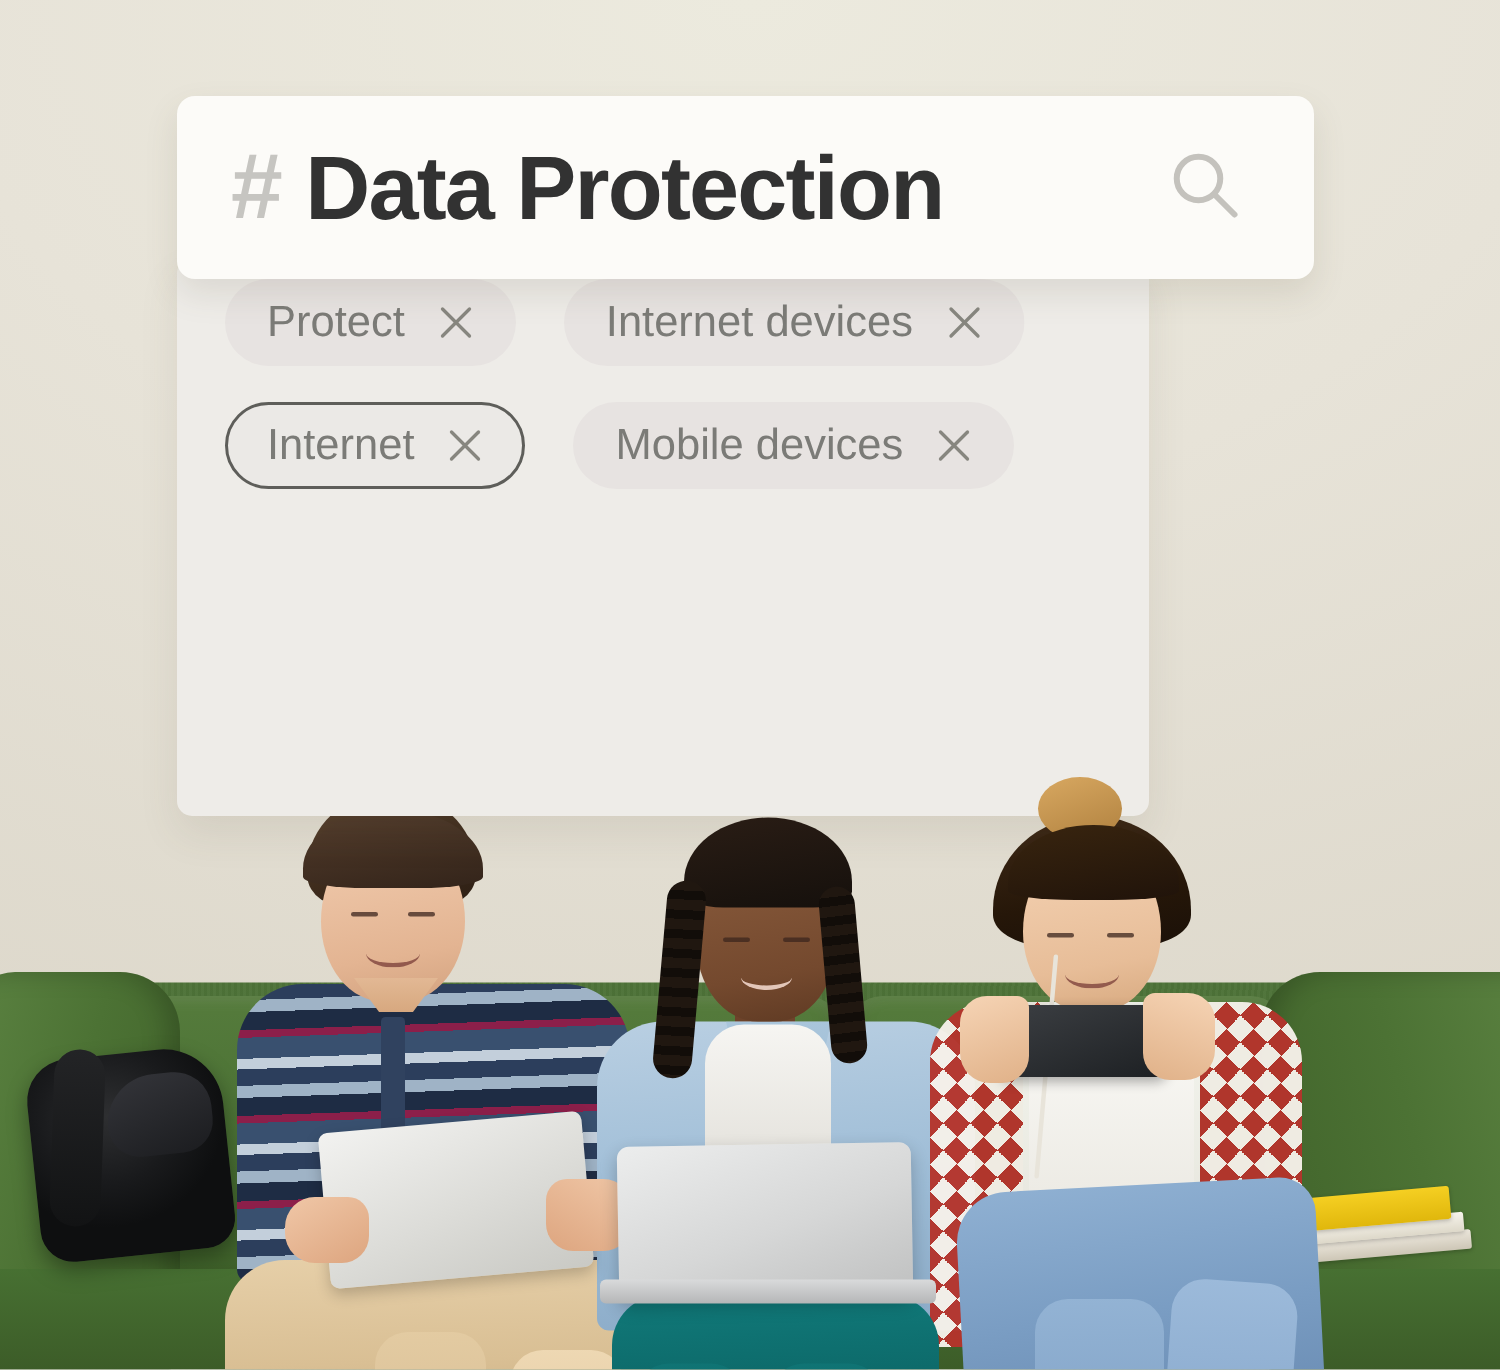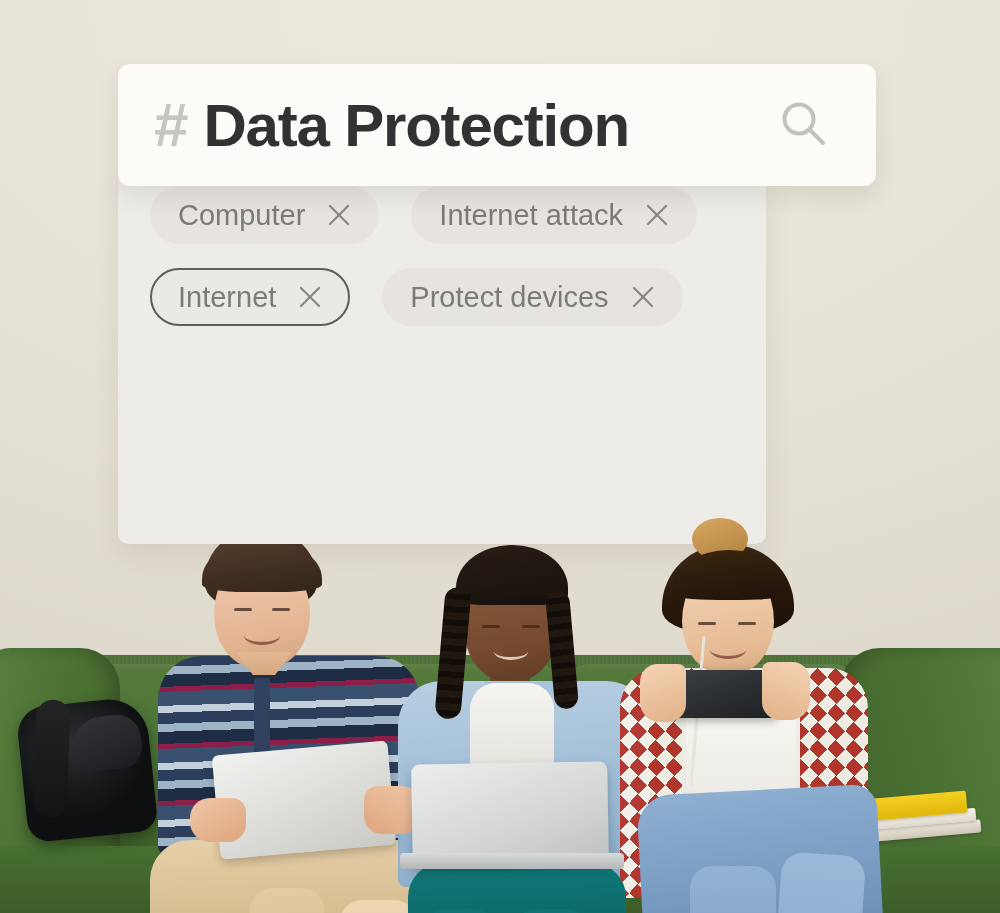--- a/index.html
+++ b/index.html
@@ -531,51 +531,51 @@
         <svg width="56" height="56" viewBox="0 0 56 56" aria-hidden="true">
           <circle cx="23" cy="22" r="14.5" fill="none" stroke="#c4c2bd" stroke-width="4"></circle>
           <line x1="33.5" y1="32.5" x2="47" y2="46" stroke="#c4c2bd" stroke-width="4" stroke-linecap="round"></line>
         </svg>
       </span>
     </div>
 
     <div class="tag-rows">
       <div class="tag-row">
         <div class="chip">
-          <span>Computer</span>
+          <span>Protect</span>
           <span class="chip-x">
             <svg width="24" height="24" viewBox="0 0 24 24" aria-hidden="true">
               <line x1="3" y1="3" x2="21" y2="21" stroke="#87867f" stroke-width="2.2" stroke-linecap="round"></line>
               <line x1="21" y1="3" x2="3" y2="21" stroke="#87867f" stroke-width="2.2" stroke-linecap="round"></line>
             </svg>
           </span>
         </div>
         <div class="chip">
-          <span>Internet attack</span>
+          <span>Internet devices</span>
           <span class="chip-x">
             <svg width="24" height="24" viewBox="0 0 24 24" aria-hidden="true">
               <line x1="3" y1="3" x2="21" y2="21" stroke="#87867f" stroke-width="2.2" stroke-linecap="round"></line>
               <line x1="21" y1="3" x2="3" y2="21" stroke="#87867f" stroke-width="2.2" stroke-linecap="round"></line>
             </svg>
           </span>
         </div>
       </div>
 
       <div class="tag-row">
         <div class="chip selected">
           <span>Internet</span>
           <span class="chip-x">
             <svg width="24" height="24" viewBox="0 0 24 24" aria-hidden="true">
               <line x1="3" y1="3" x2="21" y2="21" stroke="#87867f" stroke-width="2.2" stroke-linecap="round"></line>
               <line x1="21" y1="3" x2="3" y2="21" stroke="#87867f" stroke-width="2.2" stroke-linecap="round"></line>
             </svg>
           </span>
         </div>
         <div class="chip">
-          <span>Protect devices</span>
+          <span>Mobile devices</span>
           <span class="chip-x">
             <svg width="24" height="24" viewBox="0 0 24 24" aria-hidden="true">
               <line x1="3" y1="3" x2="21" y2="21" stroke="#87867f" stroke-width="2.2" stroke-linecap="round"></line>
               <line x1="21" y1="3" x2="3" y2="21" stroke="#87867f" stroke-width="2.2" stroke-linecap="round"></line>
             </svg>
           </span>
         </div>
       </div>
     </div>
 

